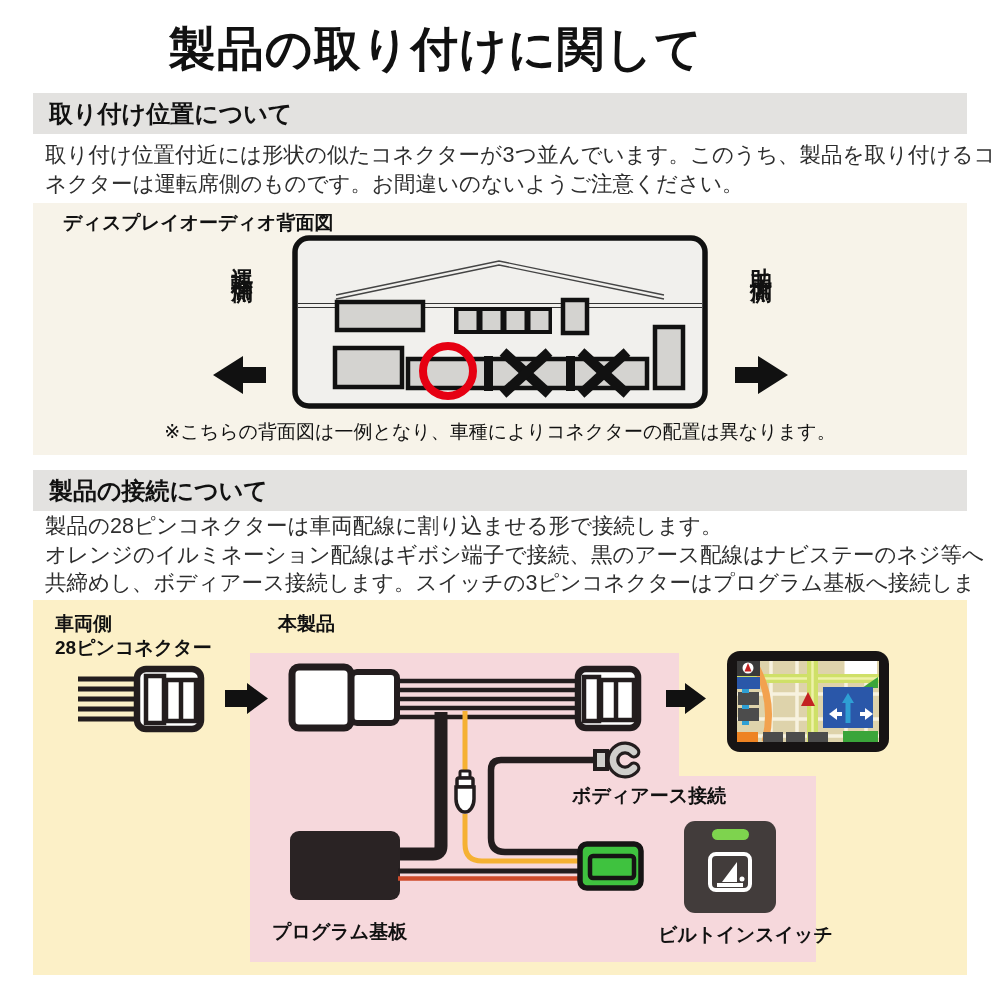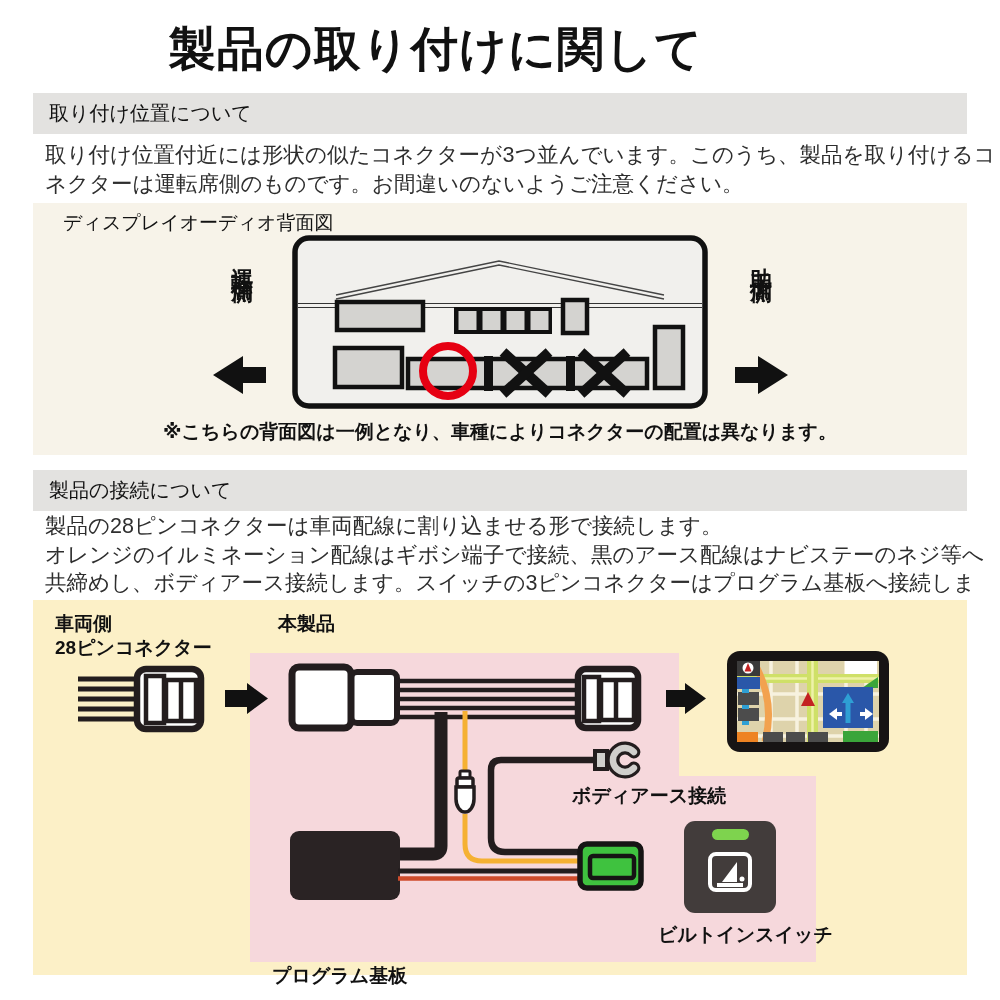--- a/index.html
+++ b/index.html
@@ -8,42 +8,42 @@
     font-family:"Liberation Sans","DejaVu Sans",sans-serif;color:#1a1a1a;overflow:hidden;
   }
   .abs{position:absolute;}
   .page-title{
     left:0;top:18px;width:872px;text-align:center;
     font-size:47px;font-weight:900;letter-spacing:1px;color:#111;
   }
   .section-bar{
     left:33px;width:934px;height:41px;background:#e3e2e0;
     display:flex;align-items:center;padding-left:16px;box-sizing:border-box;
-    font-size:20px;font-weight:normal;color:#111;
+    font-size:24px;font-weight:bold;color:#111;
   }
   .bar1{top:93px;} .bar2{top:470px;}
   .body-text{left:45px;font-size:21.5px;line-height:28.5px;color:#2e2e2e;font-weight:500;}
   .body1{top:142px;font-family:Liberation Mono, monospace;} .body2{top:512px;}
   .cream{left:33px;width:934px;}
   .cream1{top:203px;height:252px;background:#f7f3e9;}
   .cream2{top:600px;height:375px;background:#fcf0c7;}
-  .diagram-caption{left:63px;top:210px;font-size:19px;font-weight:normal;color:#111;}
+  .diagram-caption{left:63px;top:210px;font-size:19px;font-weight:bold;color:#111;}
   .vlabel{
     font-size:22px;font-weight:bold;color:#111;
     writing-mode:vertical-rl;text-orientation:upright;letter-spacing:5px;
   }
   .vlabel-left{left:227px;top:250px;}
   .vlabel-right{left:746px;top:250px;}
-  .rear-note{left:0;top:419px;width:1000px;text-align:center;font-size:19px;font-weight:bold;color:#111;}
+  .rear-note{left:0;top:419px;width:1000px;text-align:center;font-size:19px;font-weight:normal;color:#111;}
   .blabel{font-size:19px;font-weight:bold;color:#111;line-height:24px;}
   .lab-vehicle{left:55px;top:612px;}
   .lab-product{left:278px;top:612px;}
   .lab-display{left:719px;top:612px;}
   .lab-ground{left:572px;top:784px;}
-  .lab-board{left:272px;top:920px;margin-top:44px;}
+  .lab-board{left:272px;top:920px;}
   .lab-switch{left:658px;top:923px;}
   svg{display:block;}
 </style>
 </head>
 <body>
 
 <div class="page">
 
   <div class="abs page-title">製品の取り付けに関して</div>
 

